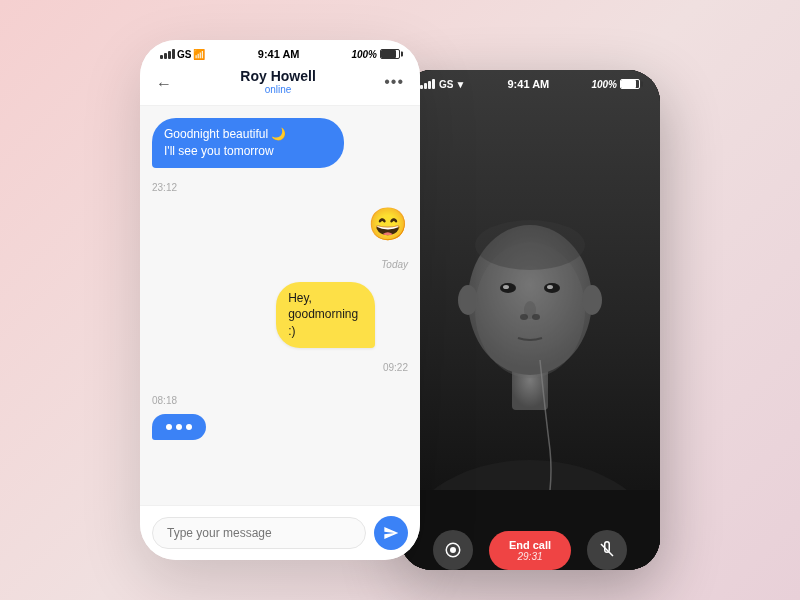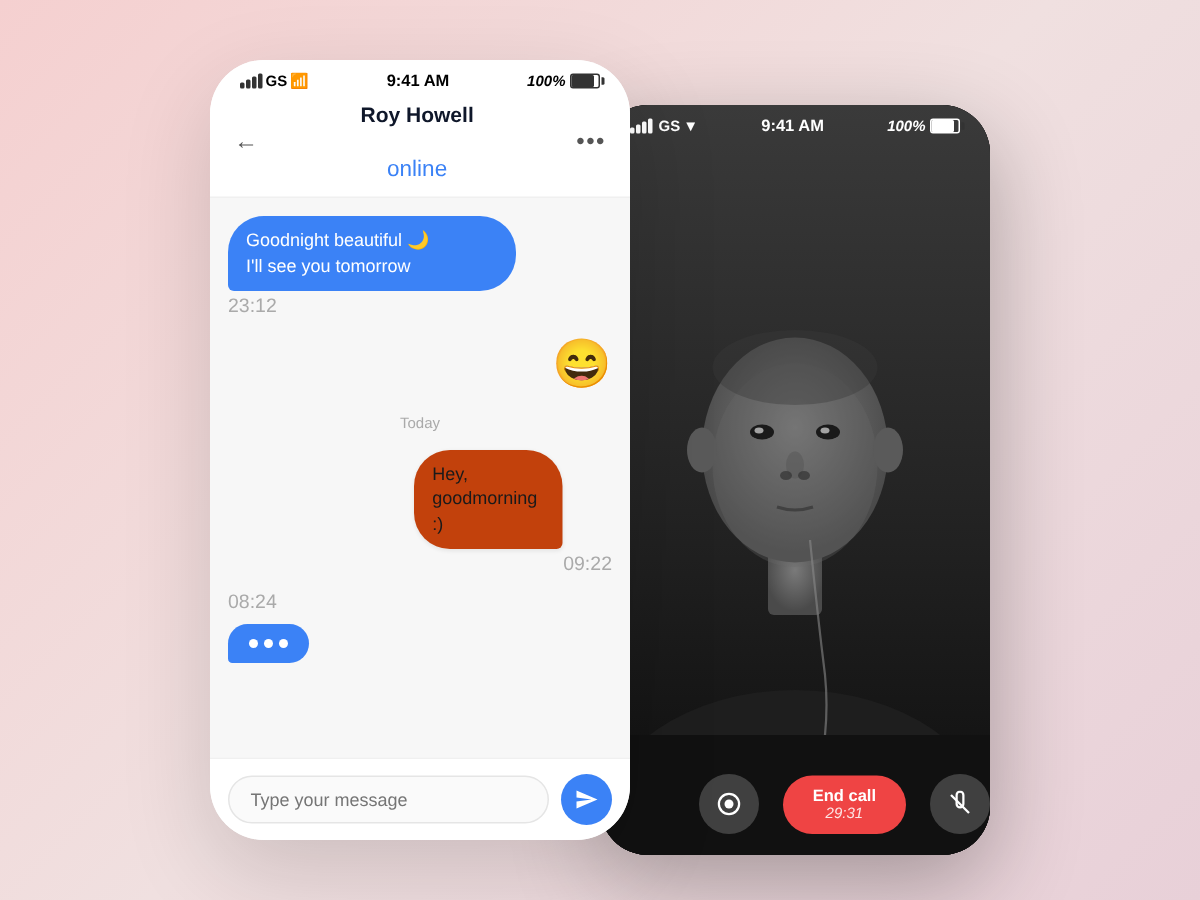--- a/index.html
+++ b/index.html
@@ -87,23 +87,22 @@
       text-align: center;
     }
 
     .chat-header-name {
       font-size: 14px;
       font-weight: 600;
       color: #0f172a;
     }
 
     .chat-header-status {
-      font-size: 15px;
+      font-size: 10px;
       color: #3b82f6;
-      margin-top: 20px;
     }
 
     .back-arrow {
       font-size: 16px;
       color: #555;
       cursor: pointer;
     }
 
     .more-dots {
       font-size: 16px;
@@ -131,50 +130,51 @@
     }
 
     .msg-sent {
       background: #3b82f6;
       color: white;
       align-self: flex-start;
       border-bottom-left-radius: 4px;
     }
 
     .msg-received {
-      background: #c2410c;
+      background: #fde047;
       color: #1a1a1a;
       align-self: flex-end;
       border-bottom-right-radius: 4px;
       box-shadow: 0 1px 3px rgba(0,0,0,0.08);
     }
 
     .msg-timestamp {
-      font-size: 13px;
+      font-size: 10px;
       color: #aaa;
       text-align: right;
-      margin-top: 2px;
+      margin-top: 14px;
       margin-bottom: 4px;
     }
 
     .msg-timestamp.left {
       text-align: left;
     }
 
     .msg-emoji {
       align-self: flex-end;
       font-size: 32px;
       margin: 4px 0;
     }
 
     .date-divider {
-      text-align: center;
+      text-align: right;
       font-size: 10px;
       color: #aaa;
       margin: 8px 0;
+      font-style: italic;
     }
 
     .typing-bubble {
       background: #3b82f6;
       border-radius: 18px;
       border-bottom-left-radius: 4px;
       padding: 10px 14px;
       align-self: flex-start;
       display: flex;
       gap: 4px;
@@ -264,26 +264,26 @@
       top: 0;
       left: 0;
       background: linear-gradient(180deg, #2a2a2a 0%, #1a1a1a 40%, #0d0d0d 100%);
       display: flex;
       align-items: center;
       justify-content: center;
     }
 
     .video-controls {
       position: absolute;
-      bottom: 14px;
+      bottom: 0;
       left: 0;
       right: 0;
       display: flex;
       align-items: center;
-      justify-content: flex-end;
+      justify-content: center;
       gap: 16px;
       z-index: 10;
     }
 
     .ctrl-btn {
       width: 40px;
       height: 40px;
       background: rgba(255,255,255,0.2);
       border-radius: 50%;
       display: flex;
@@ -374,21 +374,21 @@
       <div class="msg-emoji">😄</div>
 
       <div class="date-divider">Today</div>
 
       <div style="align-self:flex-end;max-width:75%;">
         <div class="msg-bubble msg-received">Hey, goodmorning :)</div>
         <div class="msg-timestamp">09:22</div>
       </div>
 
       <div>
-        <div class="msg-timestamp left">08:24</div>
+        <div class="msg-timestamp left">08:18</div>
       </div>
 
       <div class="typing-bubble">
         <div class="typing-dot"></div>
         <div class="typing-dot"></div>
         <div class="typing-dot"></div>
       </div>
 
     </div>
 

